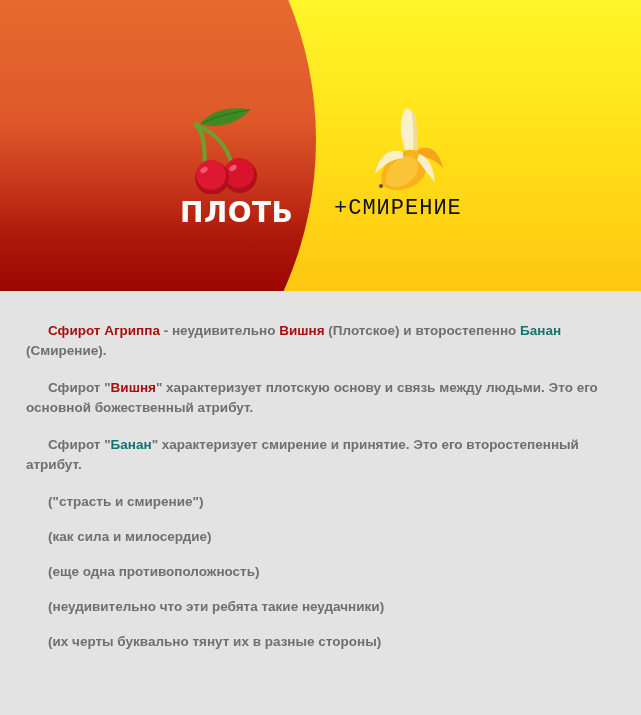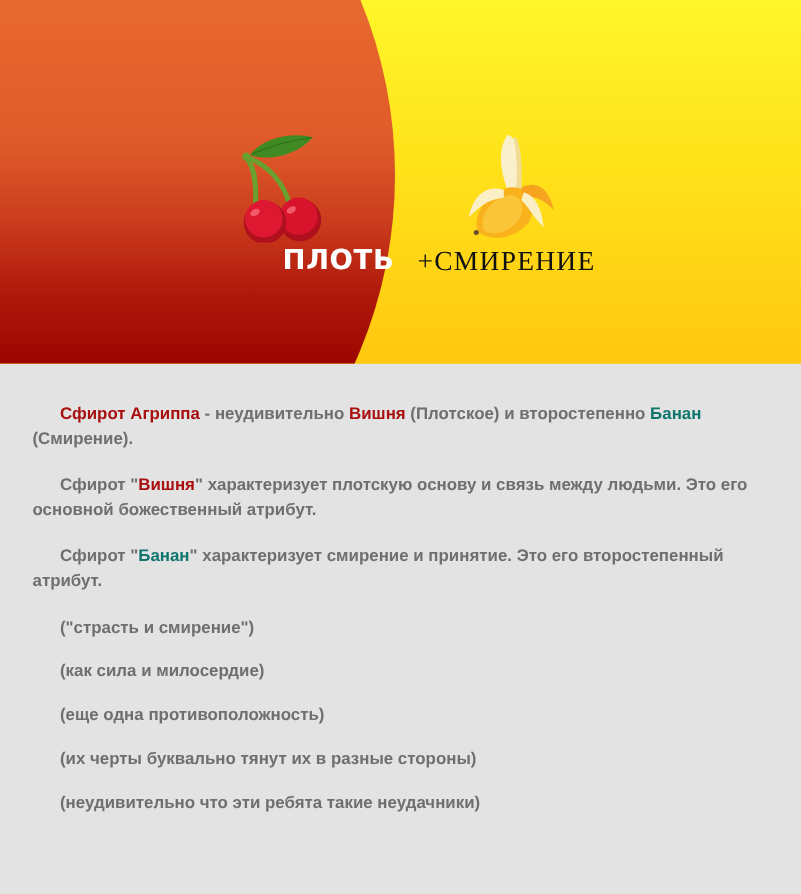--- a/index.html
+++ b/index.html
@@ -14,28 +14,27 @@
   }
   .red-fill {
     position: absolute; left: 0; top: 0; width: 641px; height: 291px;
     background: linear-gradient(180deg, #e8692e 0%, #df5a2a 40%, #c93a1c 62%, #b01a0c 80%, #9c0500 100%);
     clip-path: circle(368px at -52px 140px);
   }
   .cherry { position: absolute; left: 188px; top: 104px; width: 78px; height: 90px; }
   .banana { position: absolute; left: 373px; top: 104px; width: 90px; height: 90px; }
   .label-flesh {
     position: absolute; left: 180px; top: 196px;
-    color: #ffffff; font-weight: bold; font-size: 22px; letter-spacing: 0.5px;
+    color: #ffffff; font-weight: bold; font-size: 28px; letter-spacing: 0.5px;
     font-family: "DejaVu Sans", sans-serif;
-    margin-left: 46px;
   }
   .label-humility {
     position: absolute; left: 334px; top: 196px;
     color: #111111; font-size: 22px; letter-spacing: 1px;
-    font-family: Liberation Serif, serif;
+    font-family: Liberation Mono, monospace;
   }
   .content {
     padding: 30px 26px 0 26px;
     color: #6f6f6f; font-size: 13.5px; font-weight: bold;
     font-family: "Liberation Sans", "DejaVu Sans", sans-serif;
   }
   .content p { margin: 0 0 17px 0; line-height: 20px; text-indent: 22px; }
   .content p.note { margin: 0 0 15px 0; text-indent: 22px; }
   .red { color: #a80f0f; }
   .gold { color: #0f766e; }
@@ -78,15 +77,15 @@
 <div class="content">
   <p><span class="red">Сфирот Агриппа</span><span> - неудивительно </span><span class="red">Вишня</span><span> (Плотское) и второстепенно </span><span class="gold">Банан</span><span> (Смирение).</span></p>
 
   <p><span>Сфирот "</span><span class="red">Вишня</span><span>" характеризует плотскую основу и связь между людьми. Это его основной божественный атрибут.</span></p>
 
   <p><span>Сфирот "</span><span class="gold">Банан</span><span>" характеризует смирение и принятие. Это его второстепенный атрибут.</span></p>
 
   <p class="note">("страсть и смирение")</p>
   <p class="note">(как сила и милосердие)</p>
   <p class="note">(еще одна противоположность)</p>
+  <p class="note">(неудивительно что эти ребята такие неудачники)</p>
   <p class="note">(их черты буквально тянут их в разные стороны)</p>
-  <p class="note">(неудивительно что эти ребята такие неудачники)</p>
 </div>
 
 </body></html>

